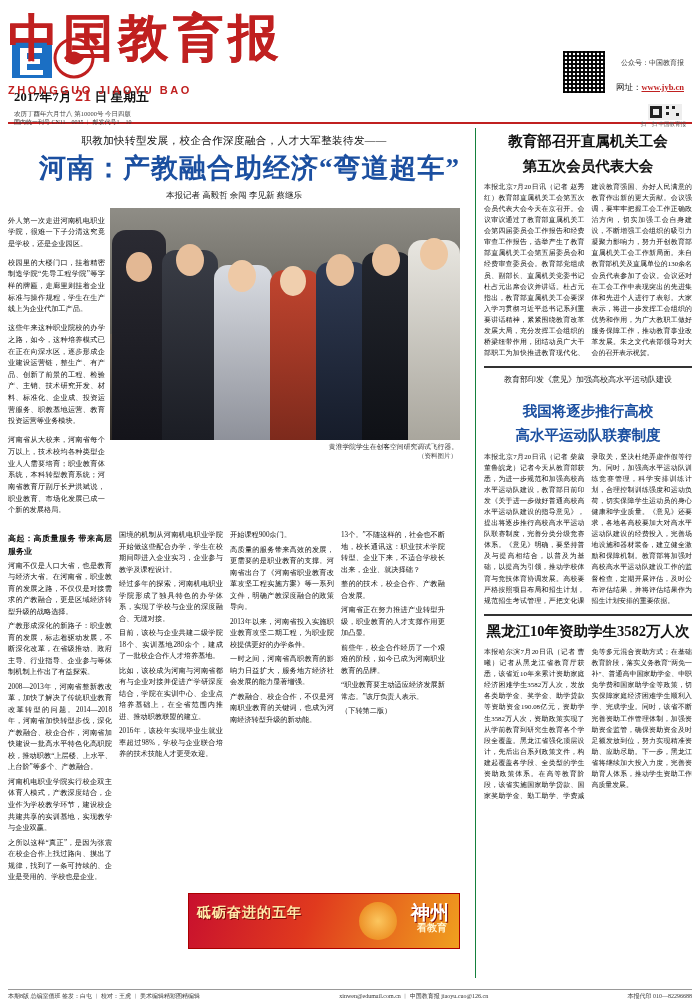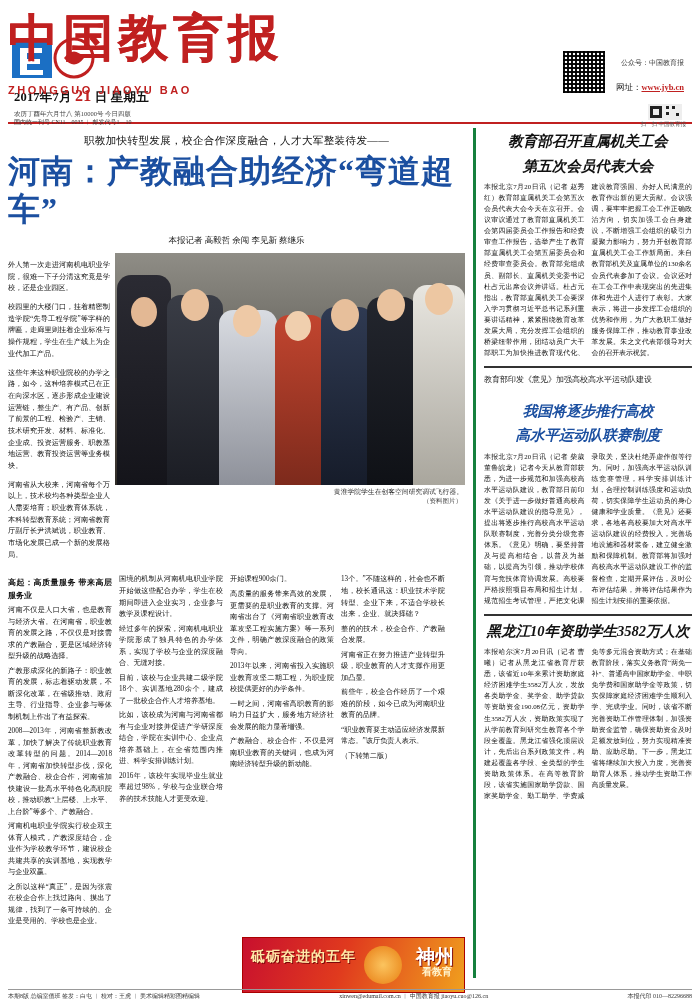--- a/index.html
+++ b/index.html
@@ -89,39 +89,39 @@
   }
 
   
   .body-wrap {
     display: flex;
     margin-top: 4px;
     height: 850px;
   }
   .col-left {
     width: 468px;
-    padding-right: 8px;
-    border-right: 3px solid #15803d;
+    padding-right: 15px;
+    border-right: 1px solid #15803d;
   }
   .col-right {
     width: 216px;
     padding-left: 8px;
   }
 
   
   .kicker {
     text-align: center;
     font-size: 10.5px;
     color: #111;
     letter-spacing: 0.4px;
     margin: 6px 0 4px;
   }
   .lead-head {
-    text-align: left;
-    font-size: 32px;
+    text-align: right;
+    font-size: 27px;
     font-weight: bold;
     color: #1b4fa0;
     letter-spacing: 1px;
     line-height: 1.2;
     margin: 2px 0 6px;
   }
   .byline {
     text-align: center;
     font-size: 8.5px;
     color: #222;
@@ -188,21 +188,21 @@
   }
   .sub-col .shead {
     font-weight: bold;
     font-size: 8px;
     margin: 3px 0 2px;
   }
   .sub-col p { margin: 0 0 3px; }
 
   
   .promo {
-    width: 223px; height: 56px;
+    width: 272px; height: 56px;
     margin: 6px 0 0 auto;
     background: linear-gradient(110deg, #c8102e 0%, #e03a1e 45%, #f0a01e 100%);
     position: relative;
     overflow: hidden;
     border: 1px solid #a00;
   }
   .promo .pt1 {
     position: absolute; left: 8px; top: 10px;
     color: #ffe9a8; font-size: 14px; font-weight: bold; letter-spacing: 1px;
     text-shadow: 1px 1px 0 #7d0a0a;
@@ -221,31 +221,30 @@
     width: 38px; height: 38px; border-radius: 50%;
     background: radial-gradient(circle, #ffd76a, #e8820f);
     opacity: .85;
   }
 
   
   .r-head {
     font-size: 14.5px; font-weight: bold; color: #111;
     line-height: 1.35; text-align: center;
     margin: 4px 0 5px;
-    font-style: italic;
   }
   .r-head.blue { color: #1b4fa0; }
   .r-sub {
     font-size: 6.9px; line-height: 1.6; color: #111;
     text-align: justify;
     columns: 2; column-gap: 7px; column-rule: none;
   }
   .r-divider { border-top: 2px solid #333; margin: 8px 0 6px; }
   .r-eyebrow {
-    font-size: 8px; color: #222; margin-bottom: 17px;
+    font-size: 8px; color: #222; text-align: center; margin-bottom: 17px;
   }
 
   
   .footer {
     position: absolute; left: 8px; right: 8px; bottom: 4px;
     border-top: 1px solid #999;
     padding-top: 2px;
     font-size: 6px; color: #333;
     display: flex; justify-content: space-between;
   }
@@ -346,21 +345,21 @@
           <p>河南不仅是人口大省，也是教育与经济大省。在河南省，职业教育的发展之路，不仅仅是对接需求的产教融合，更是区域经济转型升级的战略选择。</p>
           <p>产教形成深化的新路子：职业教育的发展，标志着驱动发展，不断深化改革，在省级推动、政府主导、行业指导、企业参与等体制机制上作出了有益探索。</p>
           <p>2008—2013年，河南省整新教改革，加快了解决了传统职业教育改革转型的问题。2014—2018年，河南省加快转型步伐，深化产教融合、校企合作，河南省加快建设一批高水平特色化高职院校，推动职教“上层楼、上水平、上台阶”等多个、产教融合。</p>
           <p>河南机电职业学院实行校企双主体育人模式，产教深度结合，企业作为学校教学环节，建设校企共建共享的实训基地，实现教学与企业双赢。</p>
           <p>之所以这样“真正”，是因为张震在校企合作上找过路向、摸出了规律，找到了一条可持续的、企业是受用的、学校也是企业。</p>
         </div>
         <div class="sub-col">
           <p>国境的机制从河南机电职业学院开始做这些配合办学，学生在校期间即进入企业实习，企业参与教学及课程设计。</p>
           <p>经过多年的探索，河南机电职业学院形成了独具特色的办学体系，实现了学校与企业的深度融合、无缝对接。</p>
           <p>目前，该校与企业共建二级学院18个、实训基地280余个，建成了一批校企合作人才培养基地。</p>
-          <p>比如，该校成为河南与河南省都有与企业对接并促进产学研深度结合，学院在实训中心、企业点培养基础上，在全省范围内推进、科学安排训练计划。</p>
+          <p>比如，该校成为河南与河南省都有与企业对接并促进产学研深度结合，学院在实训中心、企业点培养基础上，在全省范围内推进、推动职教联盟的建立。</p>
           <p>2016年，该校年实现毕业生就业率超过98%，学校与企业联合培养的技术技能人才更受欢迎。</p>
         </div>
         <div class="sub-col">
           <p>开始课程900余门。</p>
           <p>高质量的服务带来高效的发展，更需要的是职业教育的支撑。河南省出台了《河南省职业教育改革攻坚工程实施方案》等一系列文件，明确产教深度融合的政策导向。</p>
           <p>2013年以来，河南省投入实施职业教育攻坚二期工程，为职业院校提供更好的办学条件。</p>
           <p>一时之间，河南省高职教育的影响力日益扩大，服务地方经济社会发展的能力显著增强。</p>
           <p>产教融合、校企合作，不仅是河南职业教育的关键词，也成为河南经济转型升级的新动能。</p>
         </div>
         <div class="sub-col">

